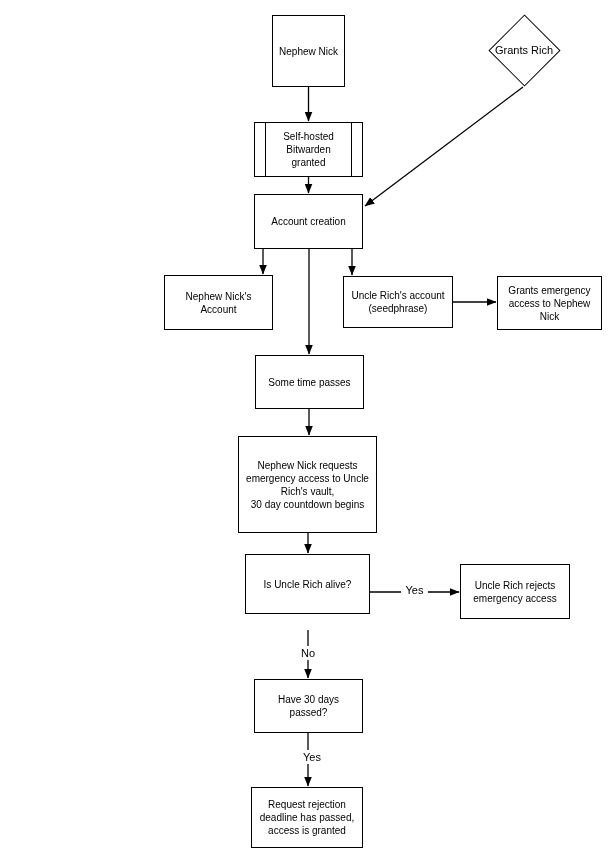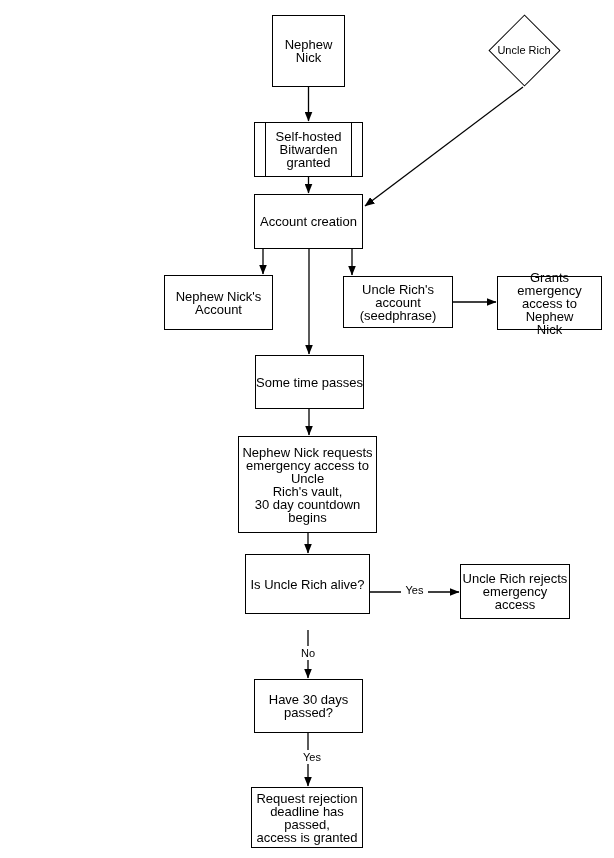--- a/index.html
+++ b/index.html
@@ -12,21 +12,21 @@
     overflow:hidden;
   }
   .edges{position:absolute;left:0;top:0;width:614px;height:858px;z-index:1;}
   .node{
     position:absolute;
     box-sizing:border-box;
     background:#ffffff;
     border:1.3px solid #000000;
     display:flex;align-items:center;justify-content:center;
     text-align:center;
-    font-size:13px;line-height:13px;
+    font-size:10px;line-height:13px;
     z-index:2;
   }
   .lbl{white-space:pre-line;display:block;}
   .pbar{position:absolute;top:0;bottom:0;width:1.3px;background:#000000;}
   .diamond-wrap{
     position:absolute;
     display:flex;align-items:center;justify-content:center;
     text-align:center;font-size:11px;line-height:13px;
     z-index:2;
   }
@@ -70,21 +70,21 @@
     <line x1="308" y1="630" x2="308" y2="678" stroke="#000" stroke-width="1.3" marker-end="url(#arrow)"></line>
     <line x1="308" y1="733" x2="308" y2="786" stroke="#000" stroke-width="1.3" marker-end="url(#arrow)"></line>
   </svg>
 
   <div class="node" style="left:272px;top:15px;width:73px;height:72px;">
     <span class="lbl">Nephew Nick</span>
   </div>
 
   <div class="diamond-wrap" style="left:488px;top:14px;width:72px;height:72px;">
     <div class="diamond-shape"></div>
-    <span class="lbl">Uncle Rich</span>
+    <span class="lbl">Grants Rich</span>
   </div>
 
   <div class="node" style="left:254px;top:122px;width:109px;height:55px;">
     <div class="pbar" style="left:10px;"></div>
     <div class="pbar" style="right:10px;"></div>
     <span class="lbl">Self-hosted
 Bitwarden
 granted</span>
   </div>
 

